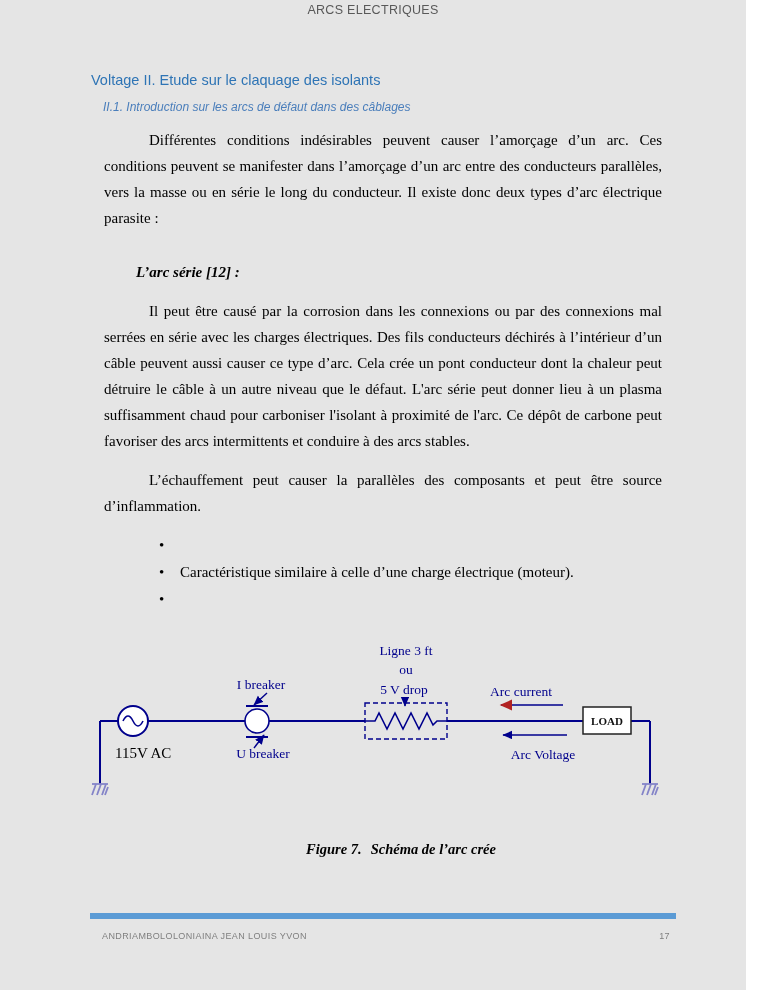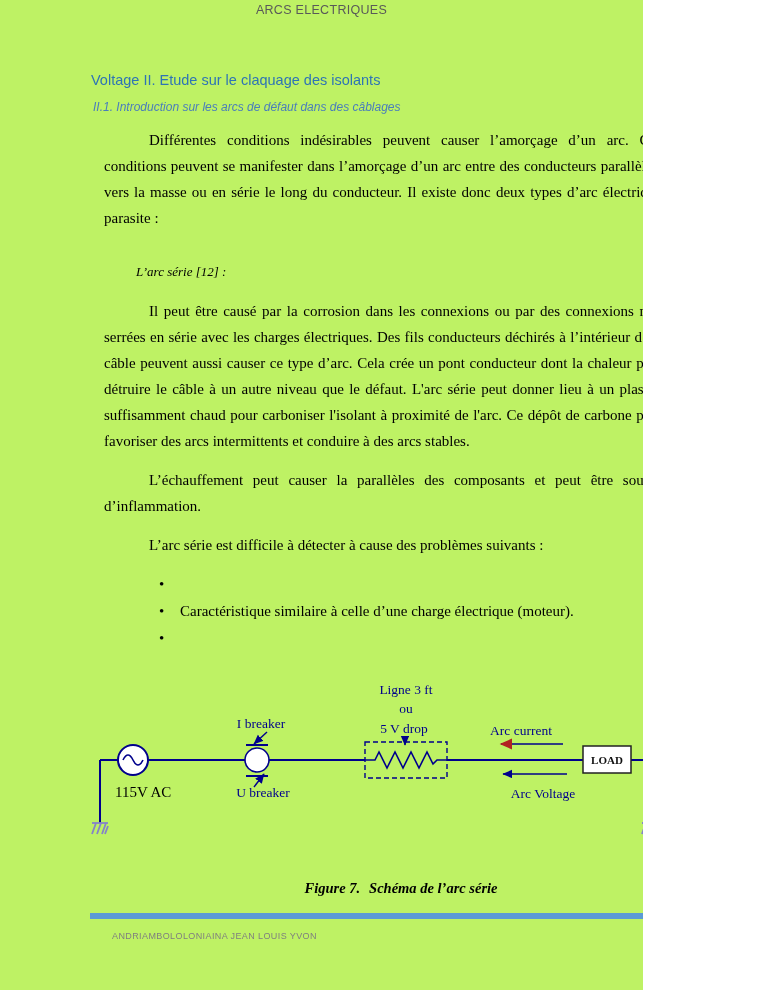--- a/index.html
+++ b/index.html
@@ -1,20 +1,20 @@
 <!DOCTYPE html>
 <html><head>
 <meta charset="utf-8">
 <style>
   html, body { margin: 0; padding: 0; background: #ffffff; }
   .page {
     position: relative;
-    width: 643px;
+    width: 746px;
     height: 990px;
-    background: #bef264;
+    background: #e5e5e5;
     overflow: hidden;
     font-family: "Liberation Serif", serif;
     color: #000;
   }
   .doc-header {
     padding-top: 3px;
     text-align: center;
     font-family: "Liberation Sans", sans-serif;
     font-size: 12.5px;
     color: #595959;
@@ -25,39 +25,39 @@
     width: 584px;
   }
   .chapter-heading {
     margin: 55px 0 0 0;
     font-family: "Liberation Sans", sans-serif;
     font-size: 14.5px;
     font-weight: normal;
     color: #2e74b5;
   }
   .section-heading {
-    margin: 12px 0 0 2px;
+    margin: 12px 0 0 12px;
     font-family: "Liberation Sans", sans-serif;
     font-size: 12px;
     font-weight: normal;
     font-style: italic;
     color: #4a7ebb;
   }
   p.body-para {
     margin: 13px;
     font-size: 15px;
     line-height: 26px;
     text-align: justify;
   }
   .para-intro { margin-top: 9px; text-indent: 45px; }
   .arc-heading {
     margin: 28px 0 0 0;
-    font-size: 13px;
+    font-size: 15px;
     line-height: 26px;
-    font-weight: normal;
+    font-weight: bold;
     font-style: italic;
     text-indent: 45px;
   }
   .para-arc { text-indent: 45px; }
   .para-ech { margin-top: 24px; text-indent: 45px; }
   .para-diff { text-indent: 45px; }
   .bullet-list { margin: 0; padding: 0; list-style: none; }
   .bullet-item {
     display: flex;
     padding-left: 68px;
@@ -77,21 +77,21 @@
   .footer-bar {
     position: absolute;
     left: 90px;
     top: 913px;
     width: 586px;
     height: 6px;
     background: #5b9bd5;
   }
   .footer-row {
     position: absolute;
-    left: 104px;
+    left: 94px;
     top: 931px;
     width: 586px;
     display: flex;
     justify-content: space-between;
     box-sizing: border-box;
     padding: 0 10px 0 8px;
     font-family: "Liberation Sans", sans-serif;
     font-size: 9px;
     letter-spacing: 0.4px;
     color: #7f7f7f;
@@ -111,21 +111,20 @@
     <h2 class="section-heading">II.1. Introduction sur les arcs de défaut dans des câblages</h2>
 
     <p class="body-para para-intro">Différentes conditions indésirables peuvent causer l’amorçage d’un arc. Ces conditions peuvent se manifester dans l’amorçage d’un arc entre des conducteurs parallèles, vers la masse ou en série le long du conducteur. Il existe donc deux types d’arc électrique parasite :</p>
 
     <p class="arc-heading">L’arc série [12] :</p>
 
     <p class="body-para para-arc">Il peut être causé par la corrosion dans les connexions ou par des connexions mal serrées en série avec les charges électriques. Des fils conducteurs déchirés à l’intérieur d’un câble peuvent aussi causer ce type d’arc. Cela crée un pont conducteur dont la chaleur peut détruire le câble à un autre niveau que le défaut. L'arc série peut donner lieu à un plasma suffisamment chaud pour carboniser l'isolant à proximité de l'arc. Ce dépôt de carbone peut favoriser des arcs intermittents et conduire à des arcs stables.</p>
 
     <p class="body-para para-ech">L’échauffement peut causer la parallèles des composants et peut être source d’inflammation.</p>
 
-    <p class="body-para para-diff">L’arc série est difficile à détecter à cause des problèmes suivants :</p>
 
     <ul class="bullet-list">
       <li class="bullet-item">
         <span class="bullet-marker">•</span>
       </li>
       <li class="bullet-item">
         <span class="bullet-marker">•</span>
         <span>Caractéristique similaire à celle d’une charge électrique (moteur).</span>
       </li>
       <li class="bullet-item">
@@ -206,21 +205,21 @@
           <text x="170" y="52" text-anchor="middle">I breaker</text>
           <text x="172" y="121" text-anchor="middle">U breaker</text>
           <text x="430" y="59" text-anchor="middle">Arc current</text>
           <text x="452" y="122" text-anchor="middle">Arc Voltage</text>
           <text x="24" y="121" font-size="15" fill="#000000">115V AC</text>
         </g>
       </svg>
     </div>
 
     <p class="figure-caption">
-      <span class="cap-label">Figure 7.</span><span>Schéma de l’arc série</span>
+      <span class="cap-label">Figure 7.</span><span>Schéma de l’arc crée</span>
     </p>
 
   </div>
 
   <div class="footer-bar"></div>
   <div class="footer-row">
     <span>ANDRIAMBOLOLONIAINA JEAN LOUIS YVON</span>
     <span>17</span>
   </div>
 

